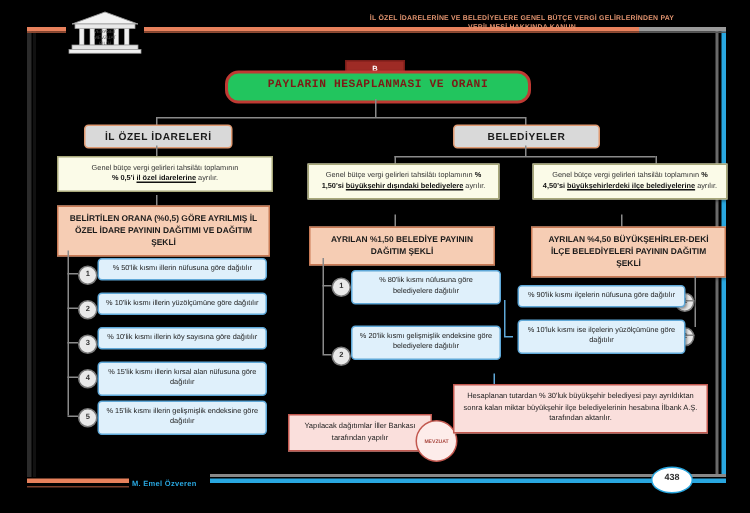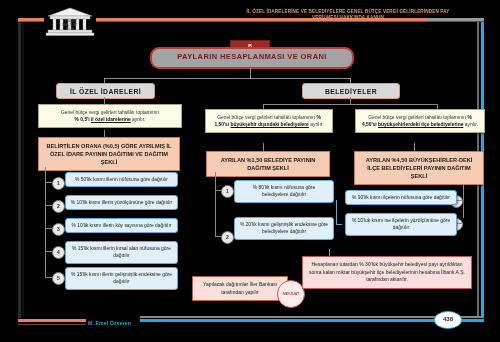--- a/index.html
+++ b/index.html
@@ -29,22 +29,22 @@
   .hdr-title{position:absolute;left:238px;top:9px;width:220px;
       text-align:center;color:#e0936f;font-weight:bold;
       font-size:4.6px;line-height:6.2px;letter-spacing:.15px;}
 
   
   .banner-wrap{position:absolute;left:150px;top:40px;width:200px;height:26px;}
   .banner-tab{position:absolute;left:50%;transform:translateX(-50%);top:0;
       width:38px;height:11px;background:#9e2b25;border:1px solid #7a1d19;
       color:#fff;font-size:5px;font-weight:bold;text-align:center;line-height:11px;}
   .banner{position:absolute;left:0;top:7px;width:200px;height:18px;
-      background:#a3a3a3;border:2px solid #bf3a33;border-radius:9px;
-      box-shadow:0 1px 2px rgba(0,0,0,.5);}
+      background:#22c55e;border:2px solid #bf3a33;border-radius:9px;
+      box-shadow:0 1px 2px rgba(0,0,0,.5);font-family:Liberation Mono, monospace;}
   .banner span{display:block;text-align:center;line-height:16px;
       font-size:7.5px;font-weight:bold;color:#7d1a16;letter-spacing:.4px;}
 
   
   .hdbox{position:absolute;background:#d9d9d9;border:1px solid #e09a72;
       border-radius:3px;display:flex;align-items:center;justify-content:center;
       font-size:6.8px;font-weight:bold;color:#1a1a1a;letter-spacing:.4px;
       box-shadow:1px 1px 2px rgba(0,0,0,.45);}
   .ybox{position:absolute;background:#fbfbe8;border:1px solid #a8a87a;
       padding:4px 5px;font-size:4.9px;line-height:7.2px;color:#333;

